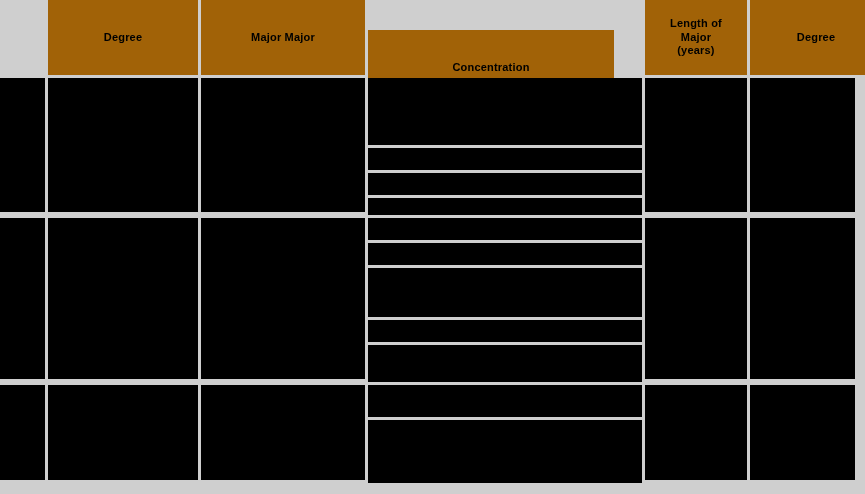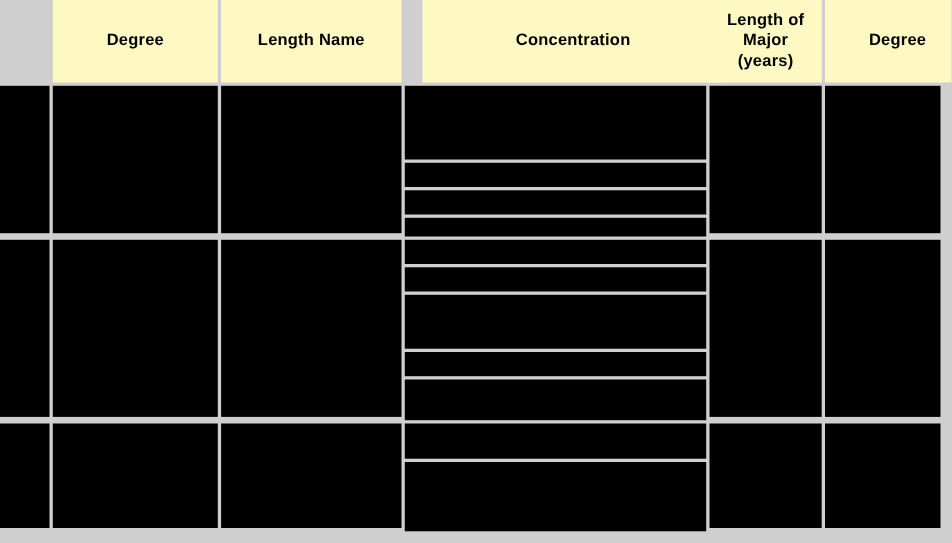--- a/index.html
+++ b/index.html
@@ -46,23 +46,23 @@
     position: absolute;
     left: 0;
     top: 0;
     height: 78px;
     width: 858px;
   }
   .hdr-cell {
     position: absolute;
     top: 0;
     height: 78px;
-    background: #fef9c3;
+    background: #a16207;
     color: #000000;
-    font-size: 15px;
+    font-size: 11px;
     font-weight: bold;
     letter-spacing: 0.2px;
     display: flex;
     align-items: center;
     justify-content: center;
     text-align: center;
     line-height: 1.22;
     box-sizing: border-box;
     padding: 0 3px;
     white-space: pre-line;
@@ -81,22 +81,22 @@
   }
 </style>
 </head>
 <body>
 
 <div id="screen">
   <div id="major-table">
 
     <div class="hdr-row" id="header-row">
         <div class="hdr-cell" style="left: 48px; width: 150px; height: 75px;">Degree</div>
-        <div class="hdr-cell" style="left: 201px; width: 164px; height: 75px;">Length Name</div>
-        <div class="hdr-cell" style="left: 384px; width: 274px; height: 75px;">Concentration</div>
+        <div class="hdr-cell" style="left: 201px; width: 164px; height: 75px;">Major Major</div>
+        <div class="hdr-cell" style="left: 368px; width: 246px; height: 75px; margin-top: 30px;">Concentration</div>
         <div class="hdr-cell" style="left: 645px; width: 102px; height: 75px;">Length of
 Major
 (years)</div>
         <div class="hdr-cell" style="left: 750px; width: 119px; height: 75px; padding-left: 16px;">Degree</div>
       </div>
 
     <div class="grid" id="body-layer">
         <div class="body-cell" style="left: 0px; width: 45px; top: 78px; height: 134px;"></div>
         <div class="body-cell" style="left: 48px; width: 150px; top: 78px; height: 134px;"></div>
         <div class="body-cell" style="left: 201px; width: 164px; top: 78px; height: 134px;"></div>

